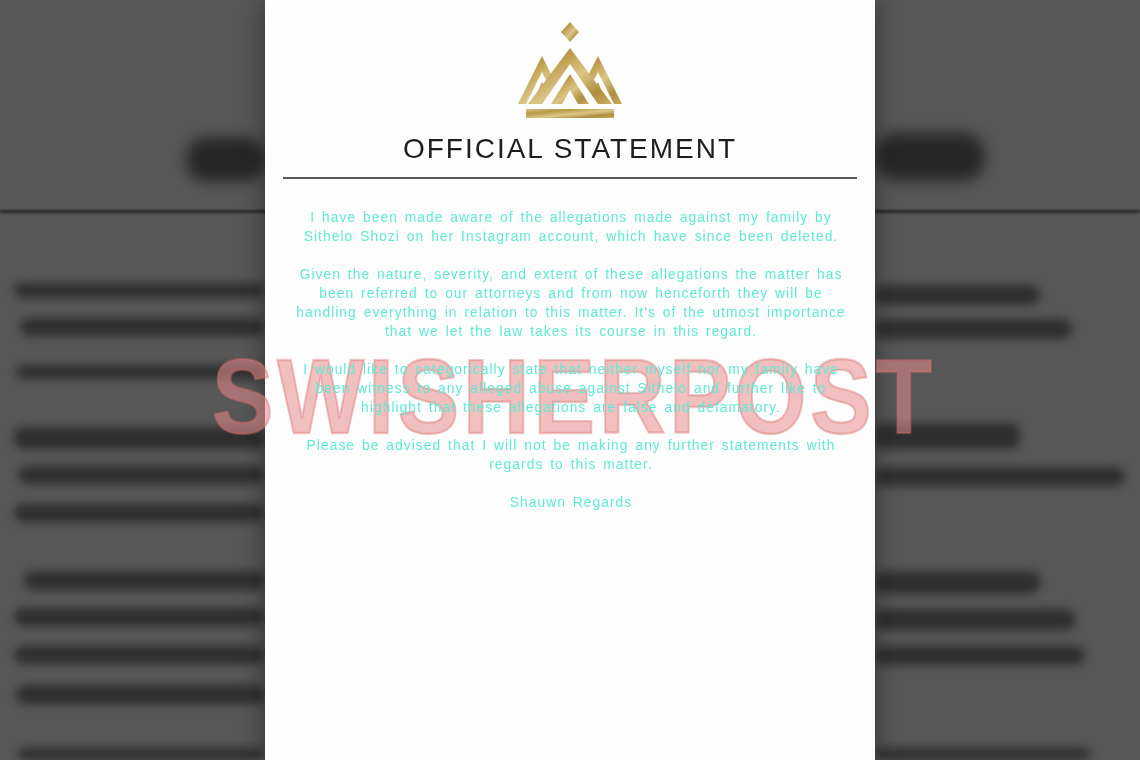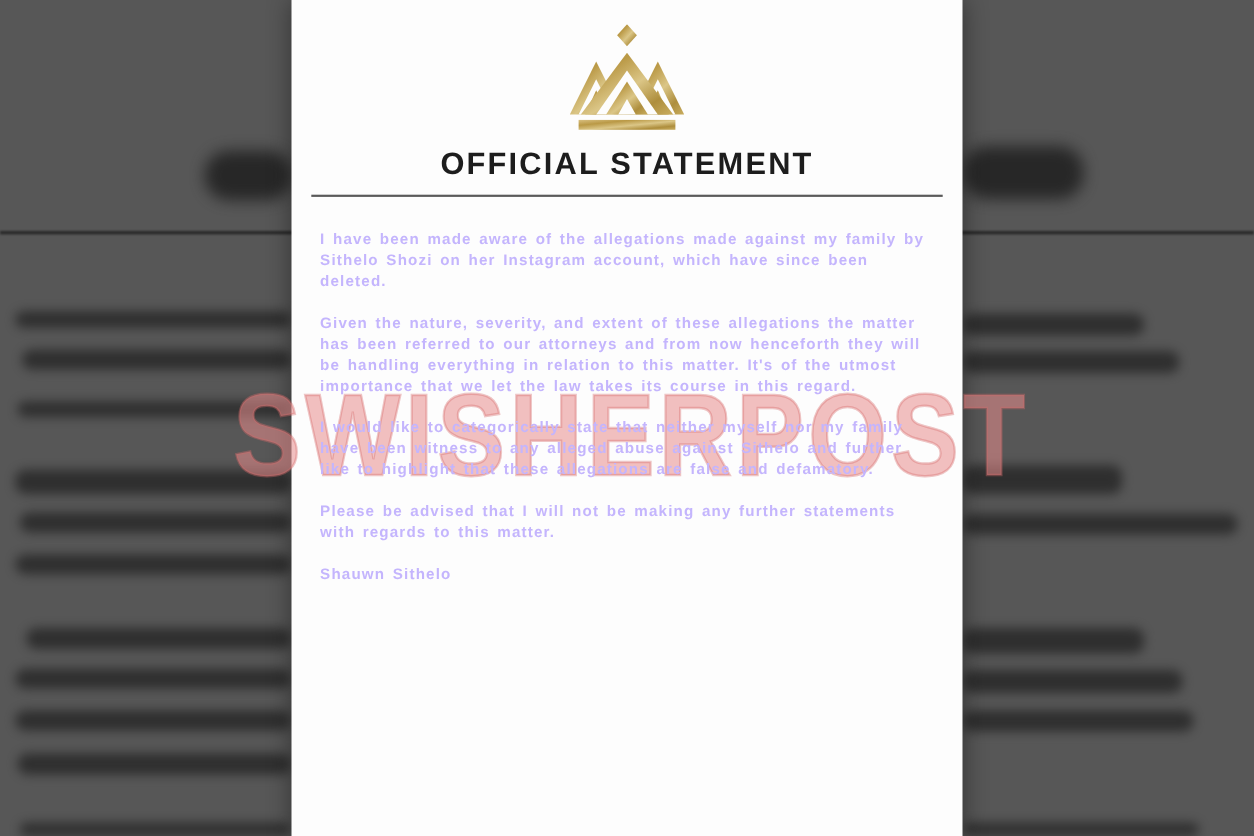--- a/index.html
+++ b/index.html
@@ -38,30 +38,30 @@
     transform:scaleY(1.15);transform-origin:center;
     pointer-events:none;
   }
   
   .card-content{
     position:absolute;left:265px;top:0;width:610px;height:760px;
     z-index:3;box-sizing:border-box;text-align:center;
   }
   .crown{display:block;margin:22px auto 0 auto;}
   .title{
-    margin:10px 0 0 0;font-size:28px;font-weight:bold;
+    margin:10px 0 0 0;font-size:28px;font-weight:normal;
     letter-spacing:2px;color:#1d1d1d;line-height:34px;
   }
   .title-rule{
     margin:11px 18px 0 18px;height:2px;background:#5a5a5a;border:none;
   }
   .body-text{
-    margin:29px 24px 0 26px;text-align:left;
-    font-size:13.8px;font-weight:bold;line-height:19px;
-    letter-spacing:1.05px;word-spacing:2px;color:#c4b5fd;
+    margin:29px 24px 0 26px;text-align:center;
+    font-size:13.8px;font-weight:normal;line-height:19px;
+    letter-spacing:1.05px;word-spacing:2px;color:#5eead4;
   }
   .body-text p{margin:0 0 19px 0;}
   .body-text p.signoff{margin:0;}
 </style>
 </head>
 <body>
 
 <div class="stage">
 
   <div class="bg-layer">
@@ -127,16 +127,16 @@
     </svg>
 
     <h1 class="title">OFFICIAL STATEMENT</h1>
     <hr class="title-rule">
 
     <div class="body-text">
       <p>I have been made aware of the allegations made against my family by Sithelo Shozi on her Instagram account, which have since been deleted.</p>
       <p>Given the nature, severity, and extent of these allegations the matter has been referred to our attorneys and from now henceforth they will be handling everything in relation to this matter. It's of the utmost importance that we let the law takes its course in this regard.</p>
       <p>I would like to categorically state that neither myself nor my family have been witness to any alleged abuse against Sithelo and further like to highlight that these allegations are false and defamatory.</p>
       <p>Please be advised that I will not be making any further statements with regards to this matter.</p>
-      <p class="signoff">Shauwn Sithelo</p>
+      <p class="signoff">Shauwn Regards</p>
     </div>
   </div>
 </div>
 
 </body></html>

